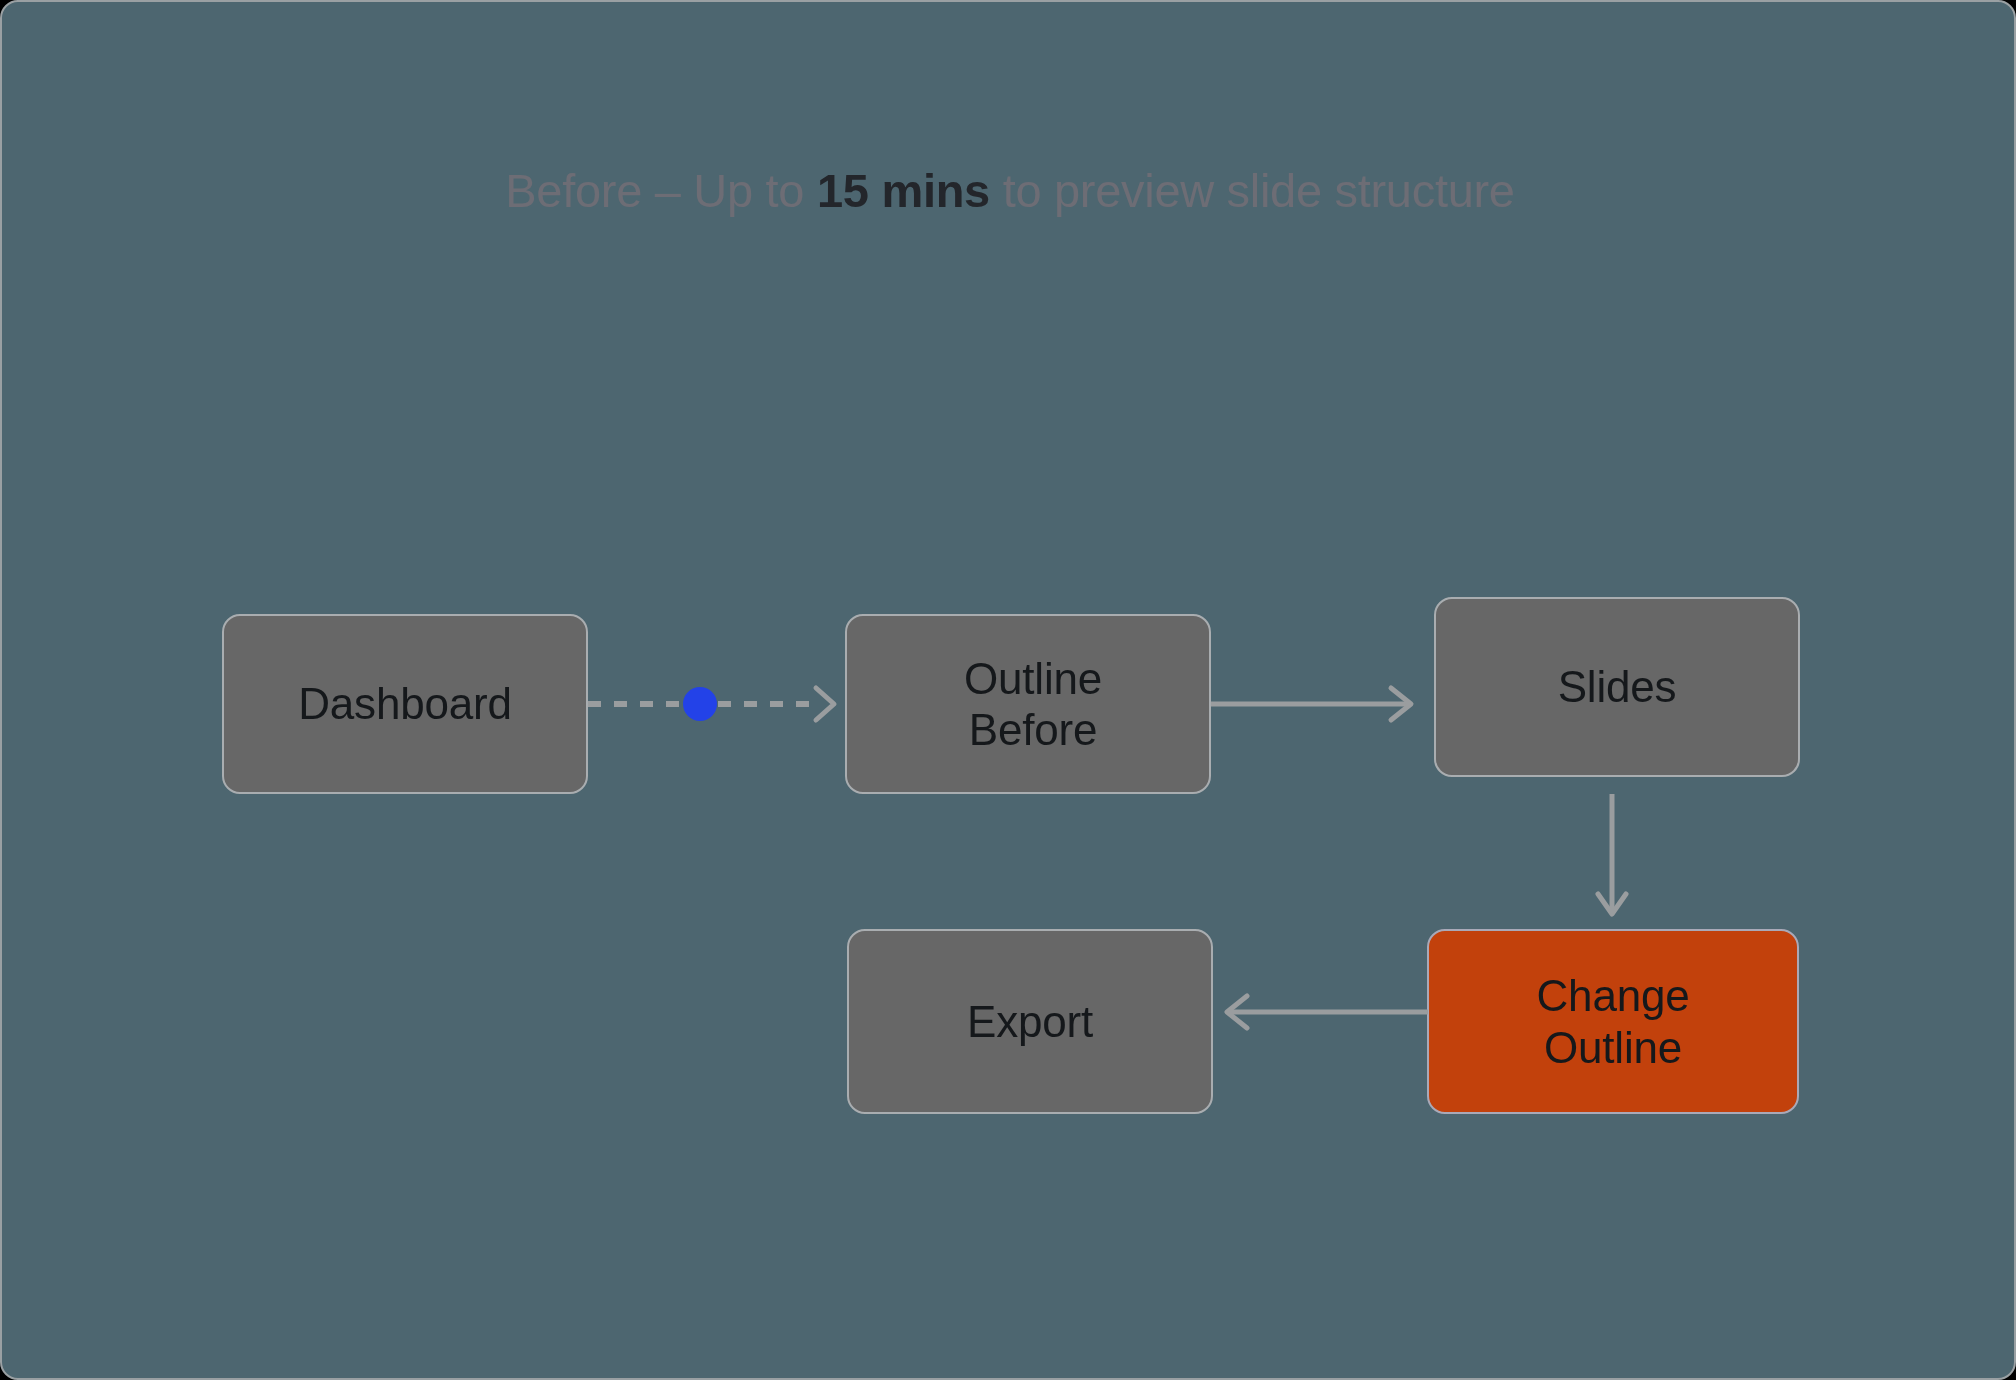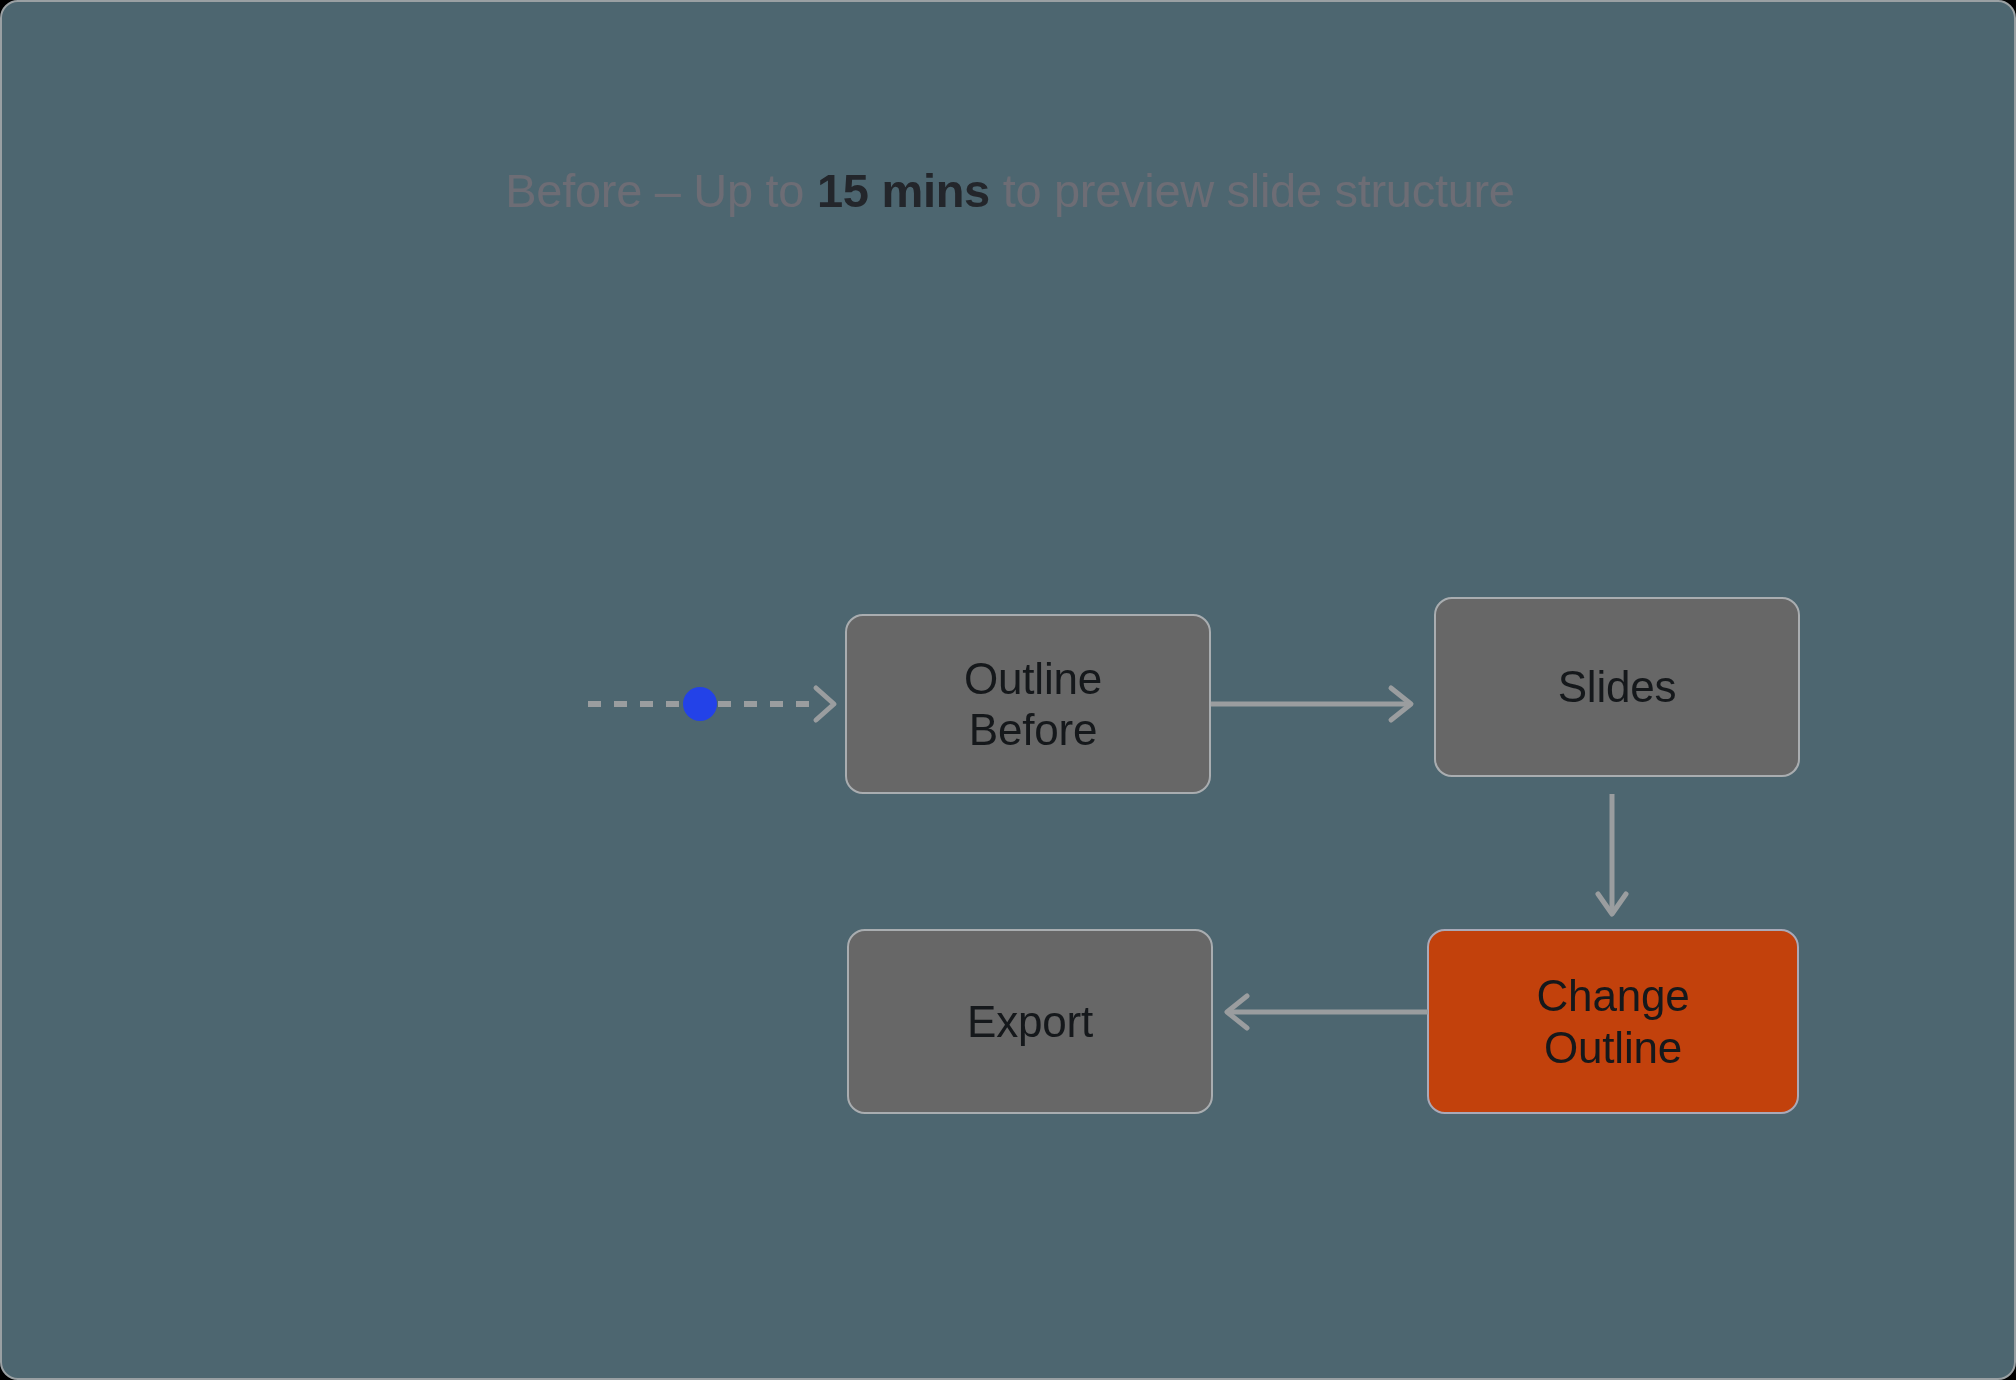--- a/index.html
+++ b/index.html
@@ -86,20 +86,23 @@
 </style>
 </head>
 <body>
 
 <div id="canvas">
 
   <div id="diagram-title">
     <span>Before – Up to </span><span class="emph">15 mins</span><span> to preview slide structure</span>
   </div>
 
+  <div class="node" id="node-dashboard">
+    <span>Dashboard</span>
+  </div>
 
   <div class="node" id="node-outline-preview">
     <span>
       <span>Outline</span><br>
       <span>Before</span>
     </span>
   </div>
 
   <div class="node" id="node-slides">
     <span>Slides</span>

